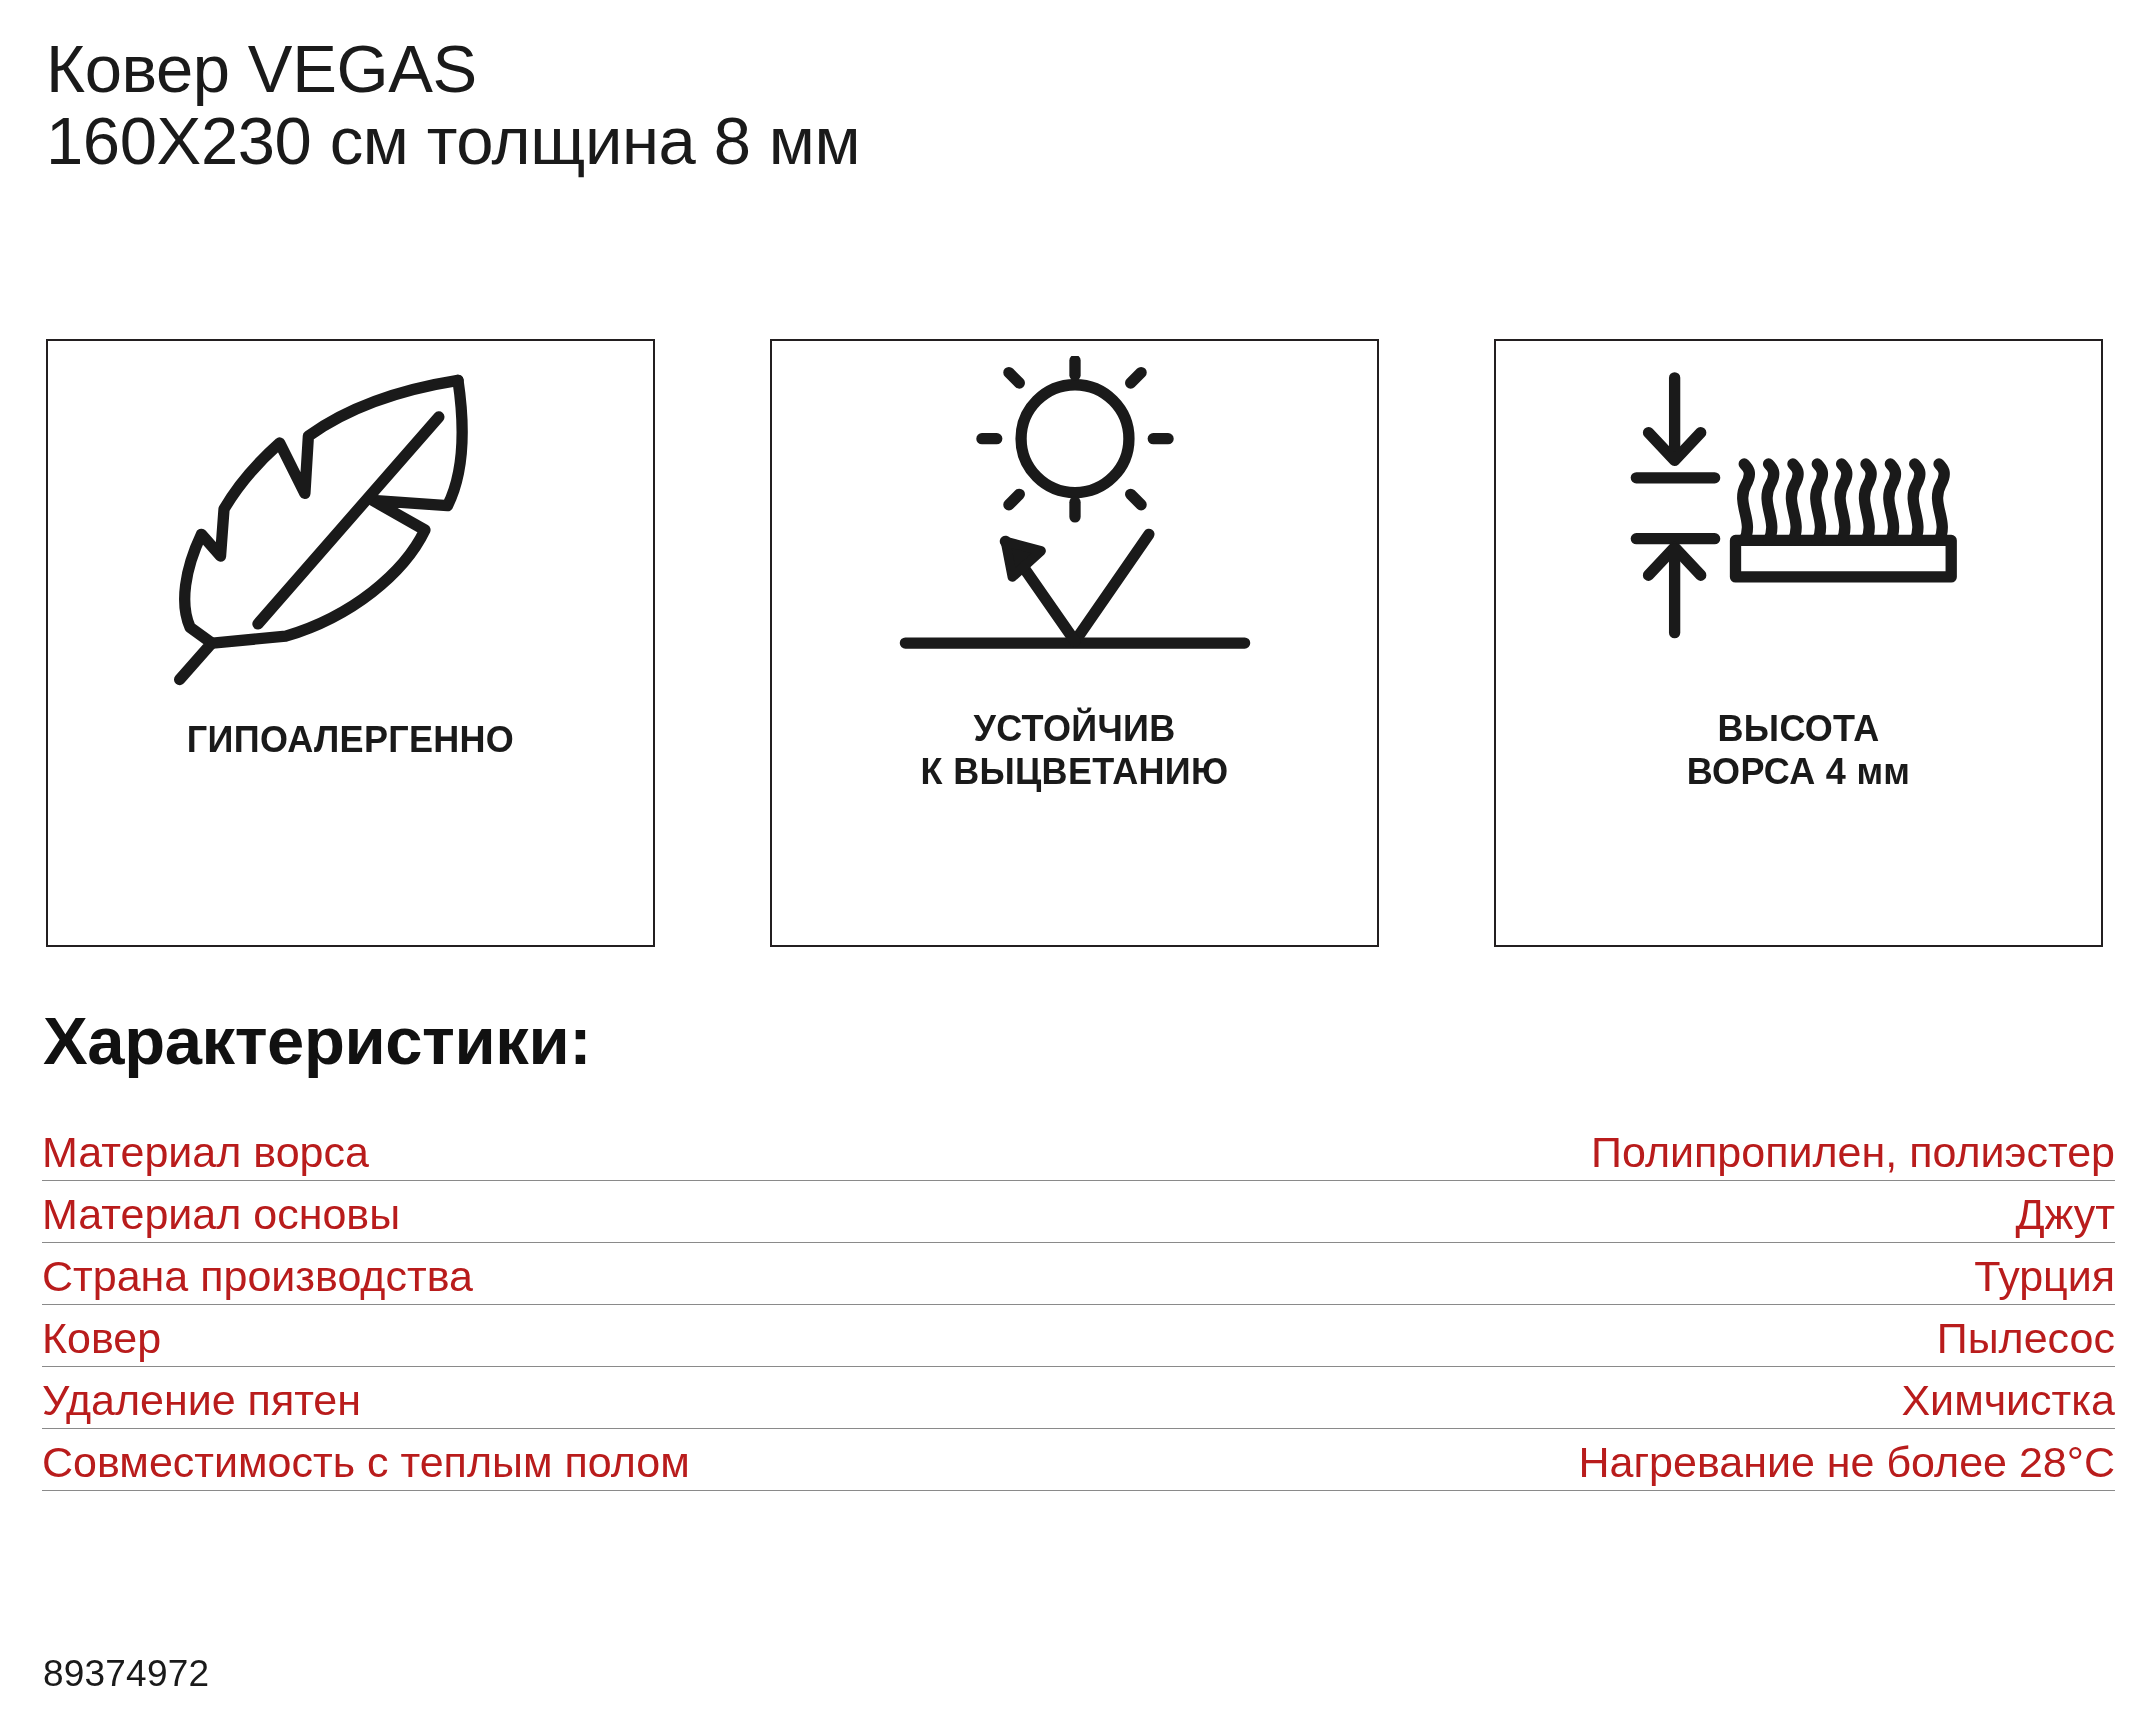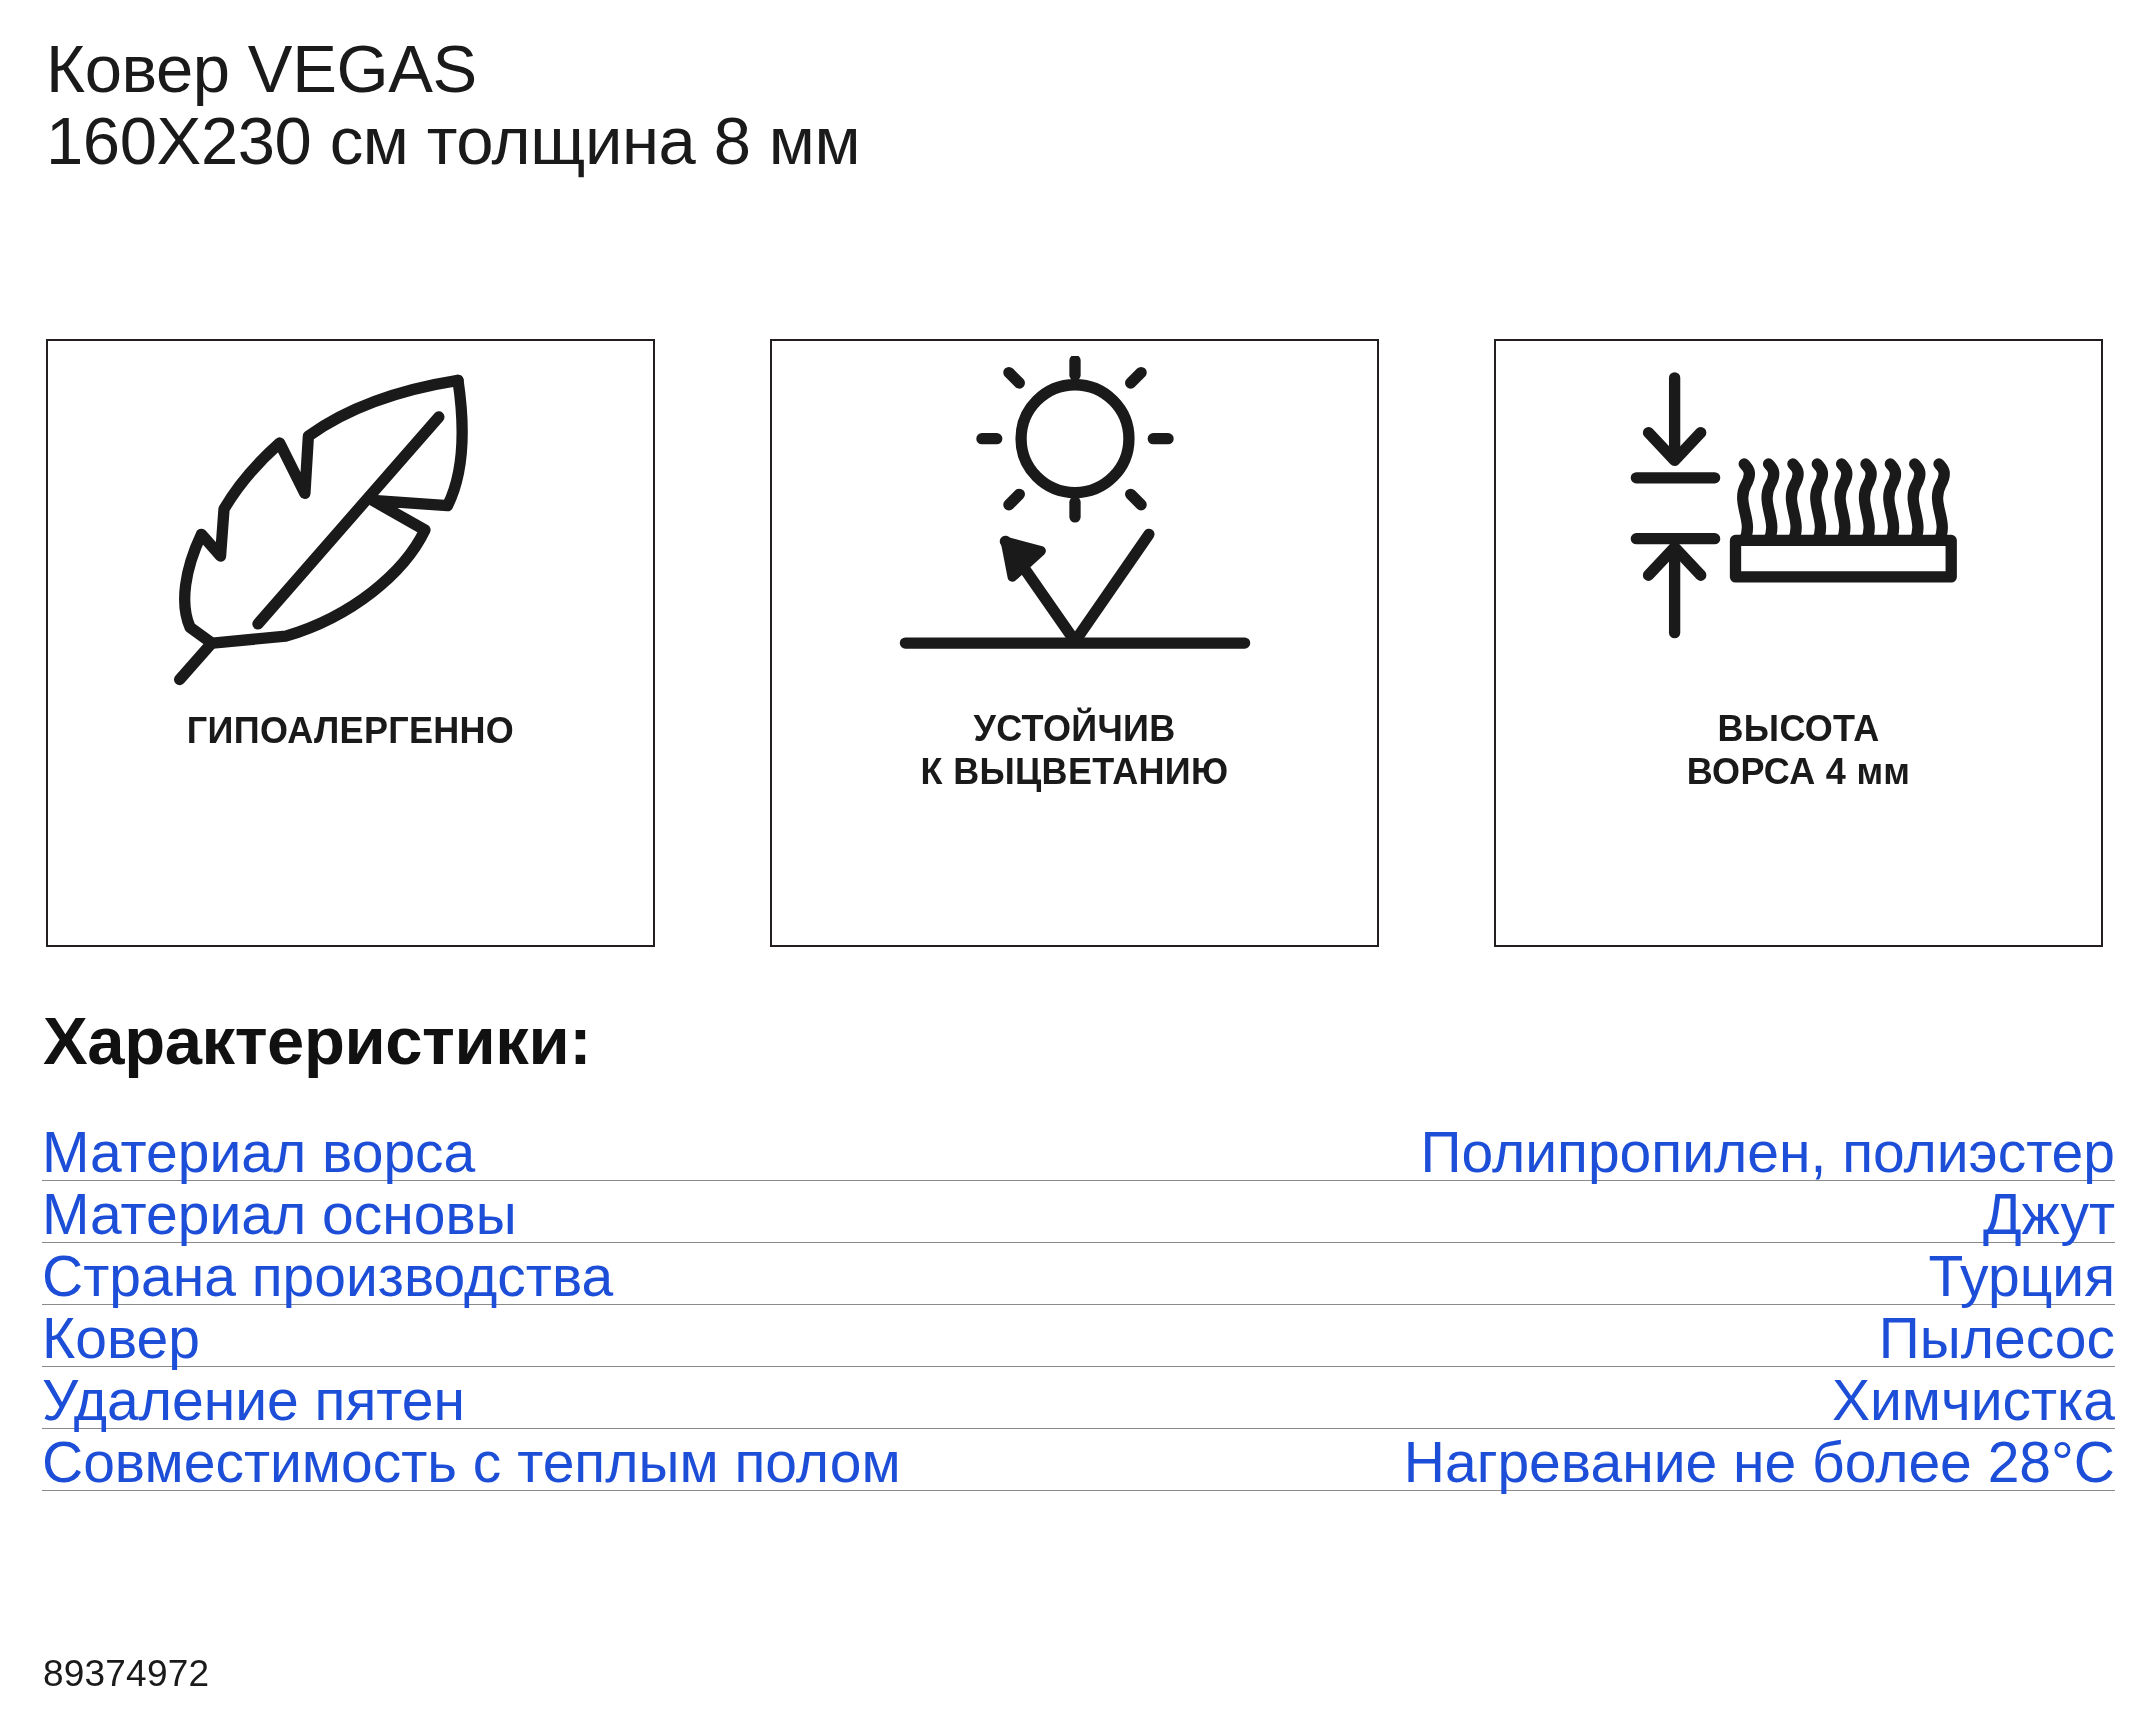--- a/index.html
+++ b/index.html
@@ -72,21 +72,21 @@
     box-sizing: border-box;
   }
   .badge-label {
     width: 100%;
     text-align: center;
     font-size: 36px;
     line-height: 43px;
     font-weight: 700;
     letter-spacing: 0.3px;
     color: #1a1a1a;
-    margin-top: 3px;
+    margin-top: 12px;
     white-space: pre-line;
   }
   .badge-label.two-line { margin-top: 1px; }
 
   
   .specs-heading {
     position: absolute;
     left: 43px;
     top: 1008px;
     font-size: 67px;
@@ -104,24 +104,24 @@
   .spec-row {
     position: relative;
     height: 62px;
     border-bottom: 1.7px solid #8a8a8a;
     display: flex;
     align-items: flex-end;
     justify-content: space-between;
     box-sizing: border-box;
   }
   .spec-label, .spec-value {
-    font-size: 57px;
+    font-size: 43px;
     line-height: 49px;
     font-weight: 400;
-    color: #1d4ed8;
+    color: #b91c1c;
     white-space: nowrap;
     padding-bottom: 2.6px;
   }
   .spec-value { text-align: right; }
 
   .sku {
     position: absolute;
     left: 43px;
     top: 1653px;
     font-size: 37px;

